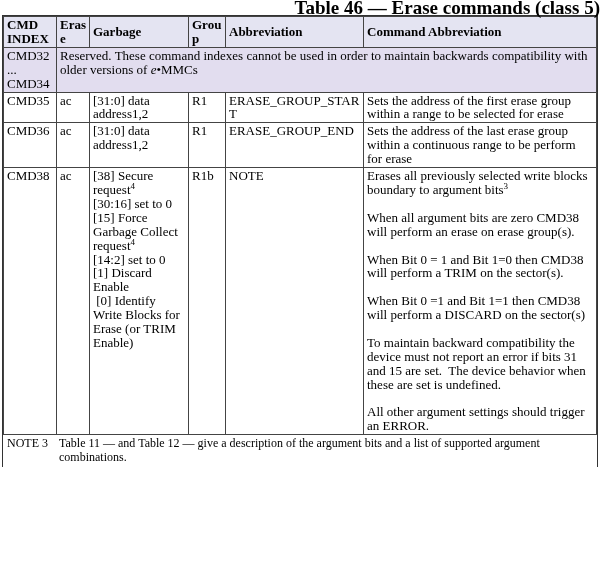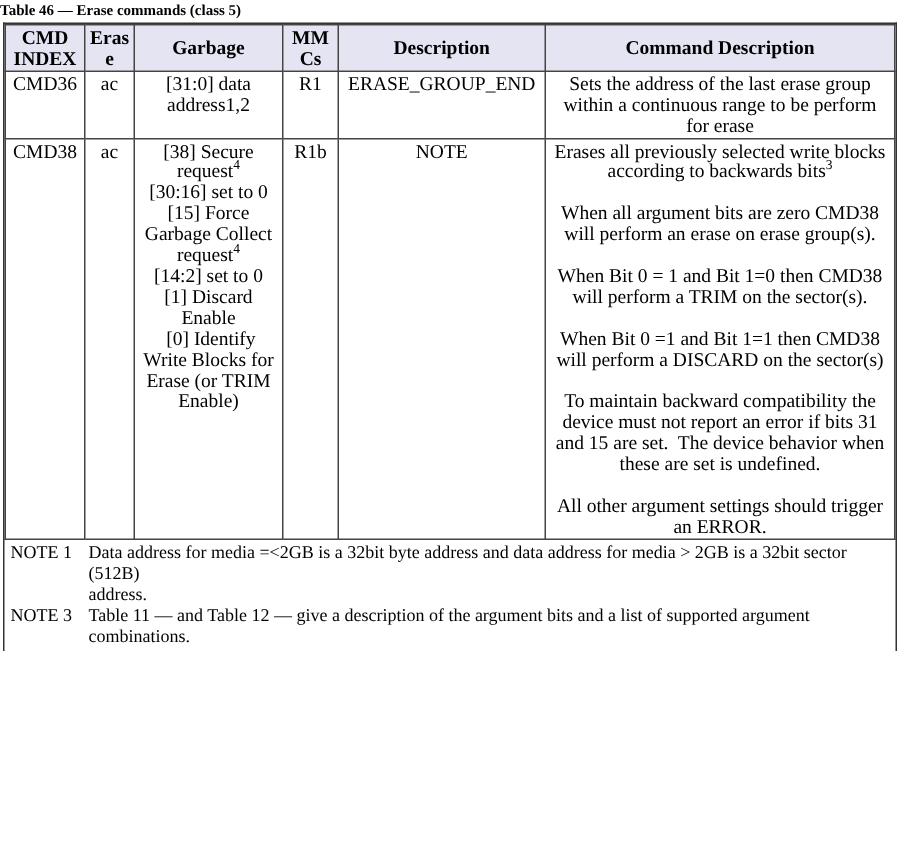--- a/index.html
+++ b/index.html
@@ -6,43 +6,43 @@
     margin: 0;
     padding: 0;
     background: #ffffff;
     width: 600px;
     height: 570px;
     overflow: hidden;
     font-family: "Liberation Serif", serif;
     color: #000000;
   }
   .title {
-    text-align: left;
+    text-align: right;
     font-weight: bold;
-    font-size: 10px;
+    font-size: 19px;
     line-height: 14px;
     padding-top: 1px;
   }
   .tbl-wrap {
     margin: 0 2px;
     border: 1px solid var(--outer-border, #333);
     border-bottom: none;
   }
   table.cmds {
     border-collapse: collapse;
     table-layout: fixed;
     width: 100%;
     font-size: 13px;
     line-height: 1.07;
   }
   table.cmds th, table.cmds td {
     border: 1px solid var(--border, #444);
     padding: 1px 3px;
     vertical-align: top;
-    text-align: center;
+    text-align: left;
     font-weight: normal;
     overflow-wrap: break-word;
     margin-top: 24px;
   }
   tr.hdr th {
     background: var(--header-bg, #e4e4f2);
     font-weight: bold;
     vertical-align: middle;
   }
   .center { text-align: center; }
@@ -73,26 +73,40 @@
         <col style="width:99px">
       <col style="width:37px">
         <col style="width:138px">
         <col>
     </colgroup>
     <tbody>
       <tr class="hdr">
         <th>CMD INDEX</th>
         <th class="center">Erase</th>
         <th>Garbage</th>
-        <th class="center">MMCs</th>
-        <th>Description</th>
-        <th>Command Description</th>
+        <th class="center">Group</th>
+        <th>Abbreviation</th>
+        <th>Command Abbreviation</th>
       </tr>
 
+      <tr>
+        <td class="reserved-bg pre">CMD32
+...
+CMD34</td>
+        <td class="reserved-bg" colspan="5"><span>Reserved. These command indexes cannot be used in order to maintain backwards compatibility with older versions of </span><span class="em-i">e</span><span>•MMCs</span></td>
+      </tr>
 
+      <tr>
+        <td>CMD35</td>
+        <td>ac</td>
+        <td>[31:0] data address1,2</td>
+        <td>R1</td>
+        <td class="abbr">ERASE_GROUP_START</td>
+        <td>Sets the address of the first erase group within a range to be selected for erase</td>
+      </tr>
 
       <tr>
         <td>CMD36</td>
         <td>ac</td>
         <td>[31:0] data address1,2</td>
         <td>R1</td>
         <td class="abbr">ERASE_GROUP_END</td>
         <td>Sets the address of the last erase group within a continuous range to be perform for erase</td>
       </tr>
 
@@ -101,40 +115,35 @@
         <td>CMD38</td>
         <td>ac</td>
         <td class="pre"><span>[38] Secure request</span><sup>4</sup><span>
 [30:16] set to 0
 [15] Force Garbage Collect request</span><sup>4</sup><span>
 [14:2] set to 0
 [1] Discard Enable
 &nbsp;[0] Identify Write Blocks for Erase (or TRIM Enable)</span></td>
         <td>R1b</td>
         <td class="abbr">NOTE</td>
-        <td class="pre"><span>Erases all previously selected write blocks according to backwards bits</span><sup>3</sup><span>
+        <td class="pre"><span>Erases all previously selected write blocks boundary to argument bits</span><sup>3</sup><span>
 
 When all argument bits are zero CMD38 will perform an erase on erase group(s).
 
 When Bit 0 = 1 and Bit 1=0 then CMD38 will perform a TRIM on the sector(s).
 
 When Bit 0 =1 and Bit 1=1 then CMD38 will perform a DISCARD on the sector(s)
 
 To maintain backward compatibility the device must not report an error if bits 31 and 15 are set.&nbsp; The device behavior when these are set is undefined.
 
 All other argument settings should trigger an ERROR.</span></td>
       </tr>
     </tbody>
   </table>
 
   <div class="notes">
     <div class="note-row">
-      <div class="note-label">NOTE 1</div>
-      <div class="note-text">Data address for media =&lt;2GB is a 32bit byte address and data address for media &gt; 2GB is a 32bit sector (512B)
-address.</div>
-    </div>
-    <div class="note-row">
       <div class="note-label">NOTE 3</div>
       <div class="note-text">Table 11 — and Table 12 — give a description of the argument bits and a list of supported argument combinations.</div>
     </div>
 
   </div>
 </div>
 
 </body></html>

